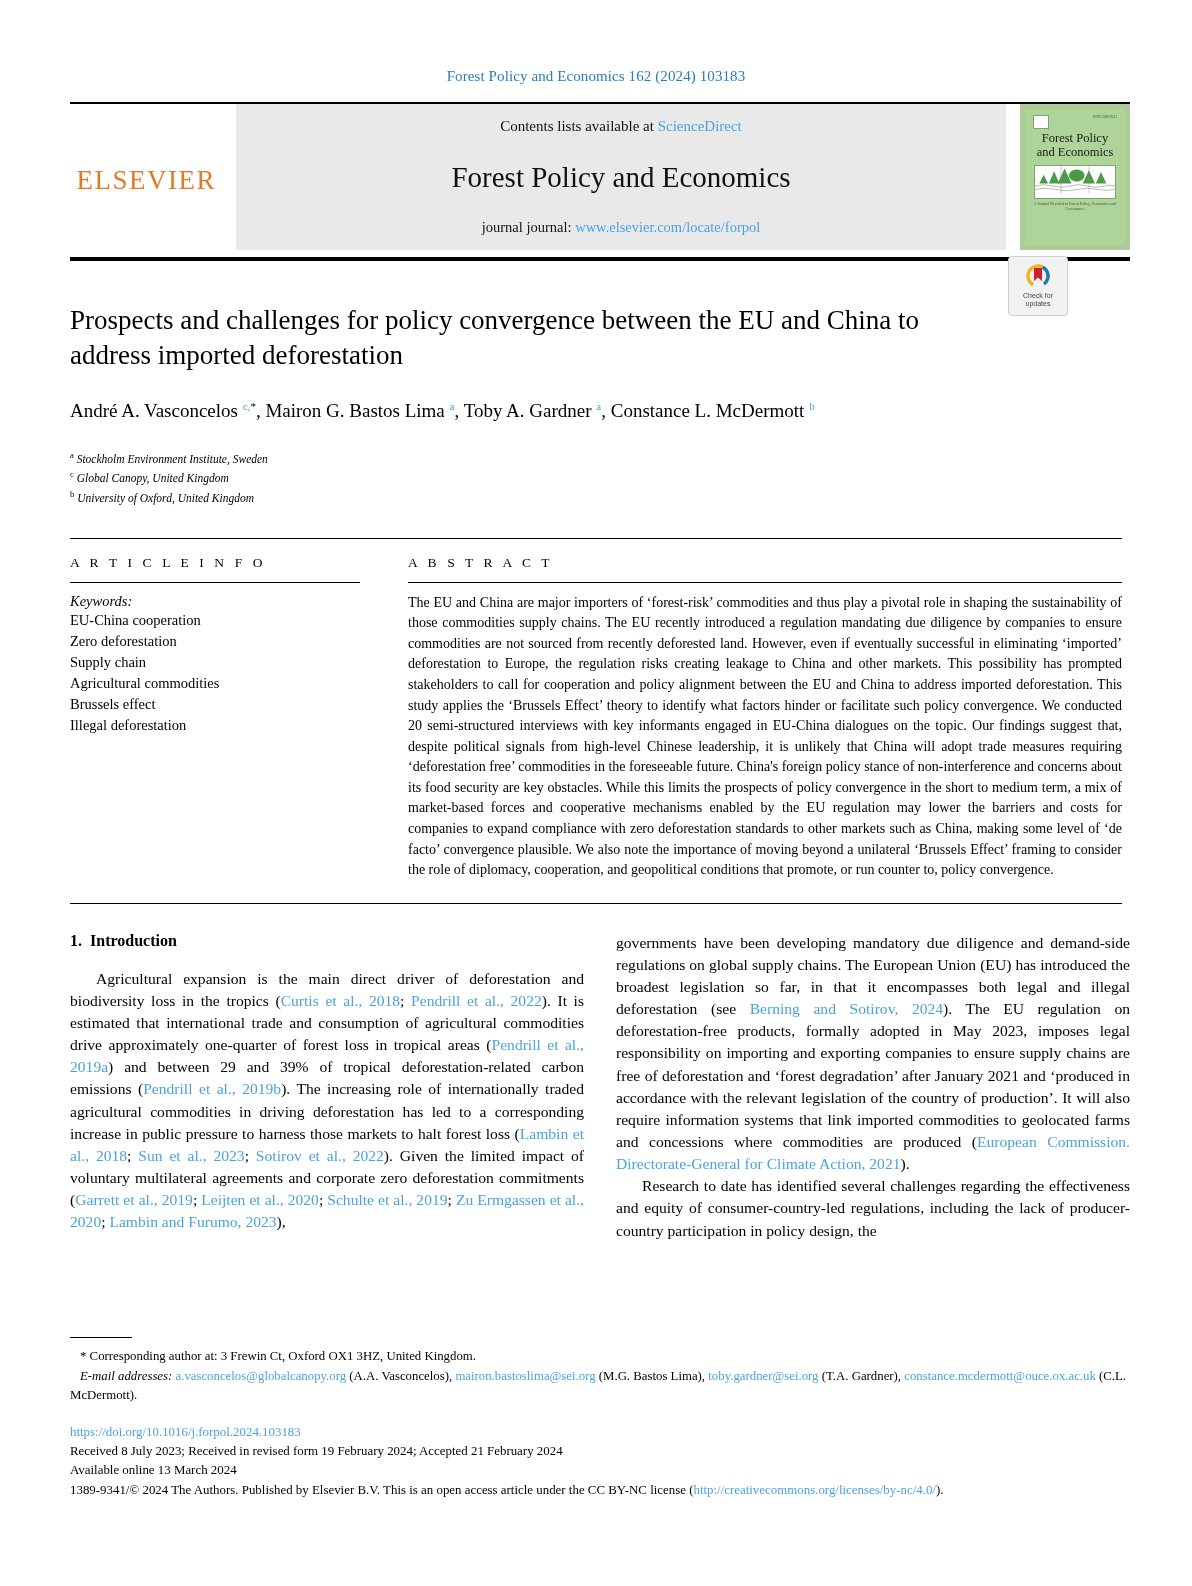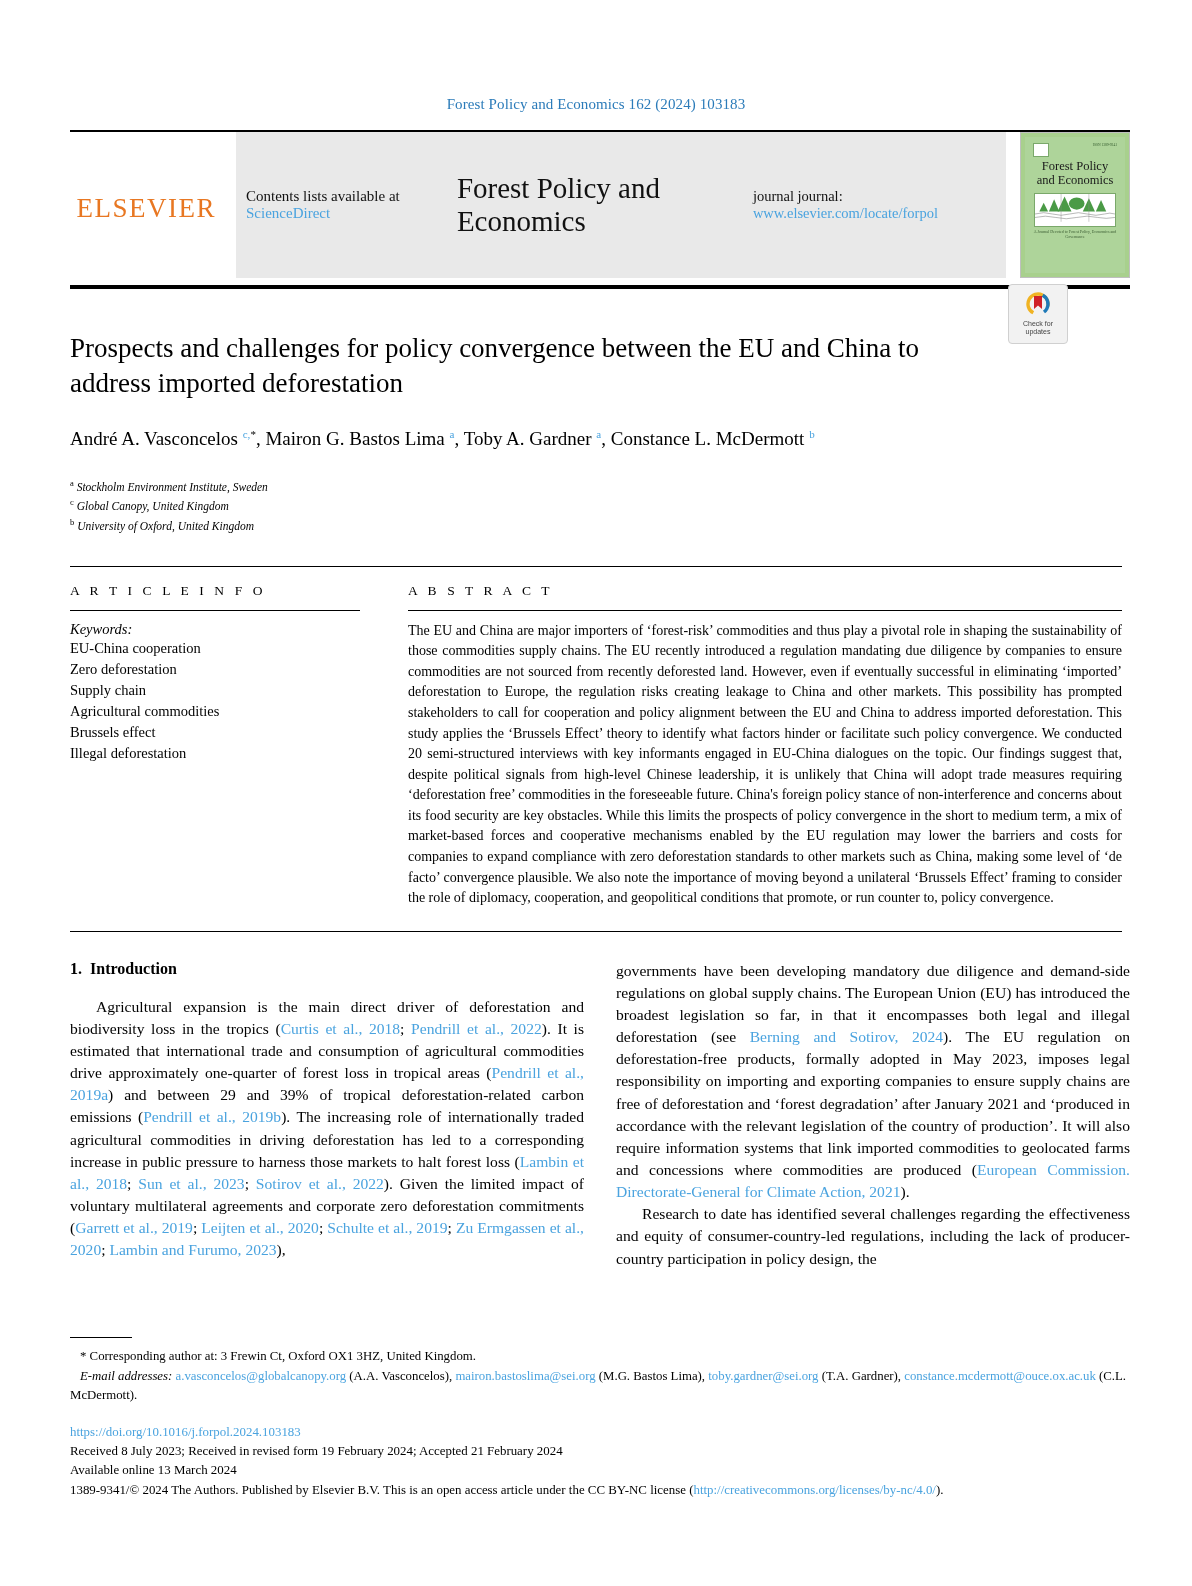--- a/index.html
+++ b/index.html
@@ -17,21 +17,20 @@
     font-family: "Liberation Serif", serif;
     color: #000;
     box-sizing: border-box;
   }
   .running-head {
     text-align: center;
     color: #2b7bb9;
     font-size: 15px;
     padding-top: 68px;
     letter-spacing: 0.1px;
-    margin-top: 28px;
   }
   
   .masthead-wrap {
     margin: 17px 62px 0 70px;
     border-top: 2.5px solid #000;
     padding-top: 0;
     display: flex;
     align-items: stretch;
     position: relative;
   }
@@ -51,21 +50,21 @@
     letter-spacing: 1.5px;
     line-height: 1;
     margin-top: 2px;
   }
   .contents-box {
     flex: 1 1 auto;
     background: #e9e9e9;
     margin-left: 14px;
     margin-right: 14px;
     display: flex;
-    flex-direction: row;
+    flex-direction: column;
     justify-content: space-between;
     align-items: center;
     padding: 14px 10px 14px 10px;
     box-sizing: border-box;
     height: 146px;
   }
   .contents-line {
     font-size: 15px;
     color: #111;
   }

